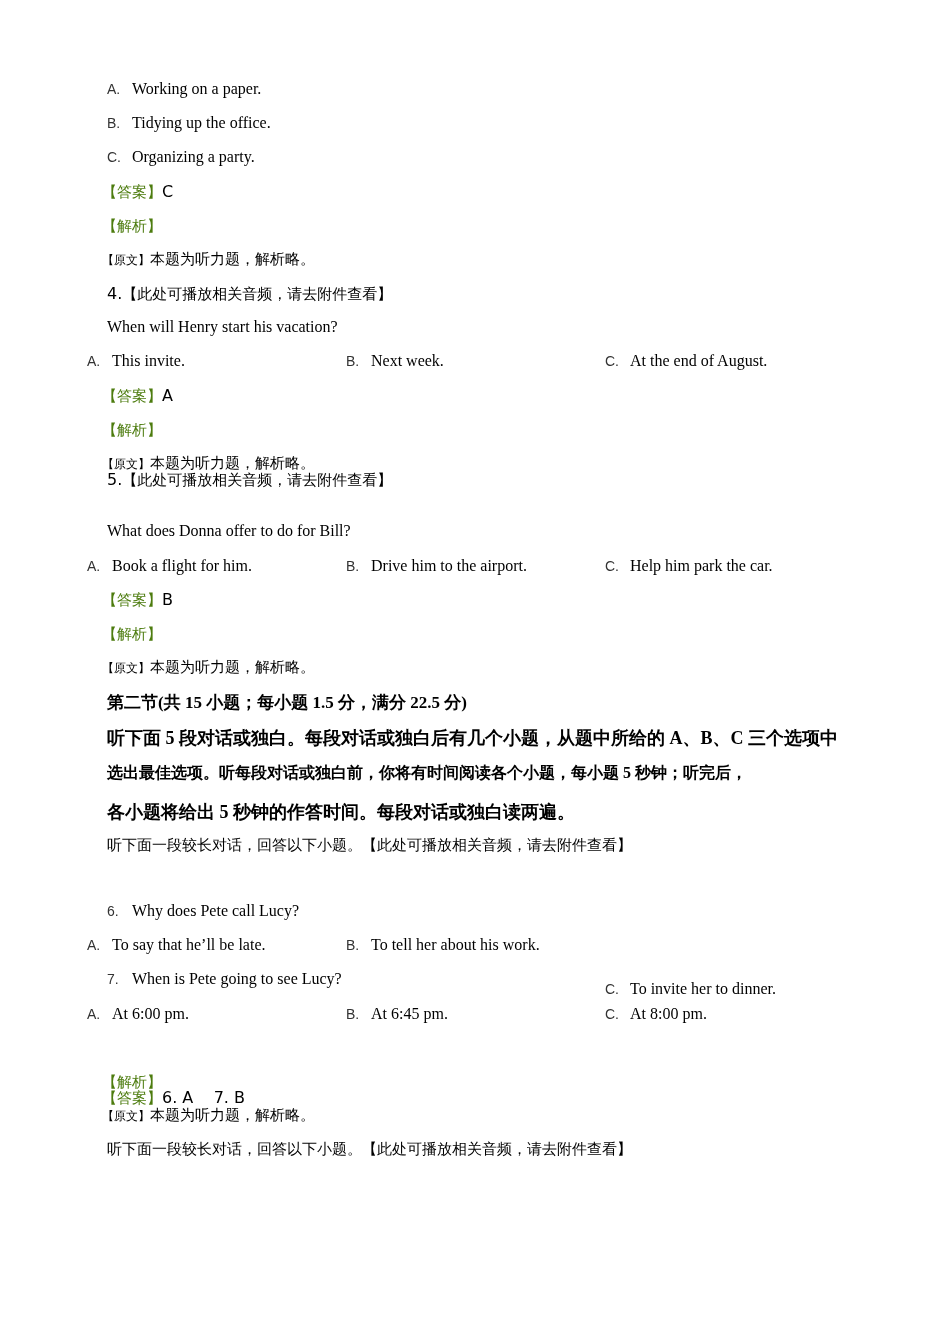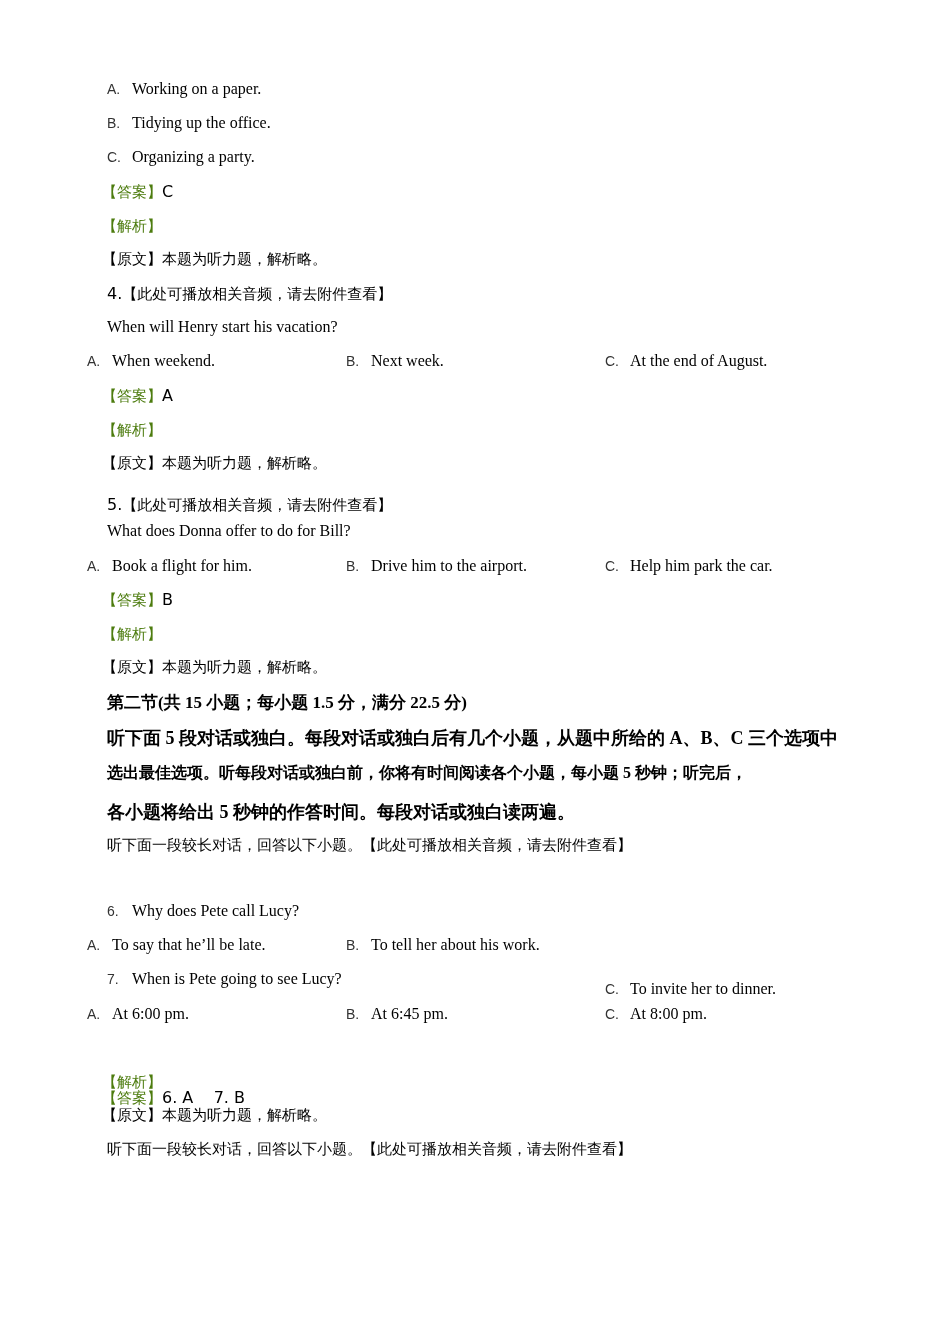--- a/index.html
+++ b/index.html
@@ -5,21 +5,21 @@
   html, body { margin: 0; padding: 0; background: #ffffff; }
   body { width: 950px; height: 1344px; position: relative; overflow: hidden; color: #000; }
   .line { position: absolute; left: 87px; white-space: nowrap; margin-left: 20px; }
   .serif { font-family: "Liberation Serif", "DejaVu Serif", serif; font-size: 16px; }
   .cjk { font-family: "DejaVu Sans", sans-serif; font-size: 15px; }
   .bold { font-family: Liberation Serif, serif; font-size: 17px; font-weight: bold; }
   .letter { font-family: "Liberation Sans Narrow", "Liberation Sans", sans-serif; color: #333; font-size: 14px; display: inline-block; width: 25px; }
   .opt { position: absolute; white-space: nowrap; font-family: "Liberation Serif", serif; font-size: 16px; }
   .blue { color: #4d7c0f; font-family: "DejaVu Sans", sans-serif; font-size: 15px; }
   .ans { font-family: "DejaVu Sans", sans-serif; font-size: 16px; }
-  .black-label { font-family: Liberation Serif, serif; font-size: 15px; }
+  .black-label { font-family: Liberation Serif, serif; font-size: 12px; }
 </style>
 </head>
 <body>
 
 <div class="line serif" style="top:80px;">
   <span class="letter">A.</span><span>Working on a paper.</span>
 </div>
 <div class="line serif" style="top:114px;">
   <span class="letter">B.</span><span>Tidying up the office.</span>
 </div>
@@ -34,39 +34,39 @@
 </div>
 <div class="line" style="top:250px; left:82px;">
   <span class="black-label">【原文】</span><span class="cjk">本题为听力题，解析略。</span>
 </div>
 
 <div class="line" style="top:284px;">
   <span class="ans">4.</span><span class="cjk">【此处可播放相关音频，请去附件查看】</span>
 </div>
 <div class="line serif" style="top:318px;">When will Henry start his vacation?</div>
 <div class="opt" style="top:352px; left:87px;">
-  <span class="letter">A.</span><span>When weekend.</span>
+  <span class="letter">A.</span><span>This invite.</span>
 </div>
 <div class="opt" style="top:352px; left:346px;">
   <span class="letter">B.</span><span>Next week.</span>
 </div>
 <div class="opt" style="top:352px; left:605px;">
   <span class="letter">C.</span><span>At the end of August.</span>
 </div>
 <div class="line" style="top:386px; left:82px;">
   <span class="blue">【答案】</span><span class="ans">A</span>
 </div>
 <div class="line" style="top:421px; left:82px;">
   <span class="blue">【解析】</span>
 </div>
 <div class="line" style="top:454px; left:82px;">
   <span class="black-label">【原文】</span><span class="cjk">本题为听力题，解析略。</span>
 </div>
 
-<div class="line" style="top:495px;">
+<div class="line" style="top:470px;">
   <span class="ans">5.</span><span class="cjk">【此处可播放相关音频，请去附件查看】</span>
 </div>
 <div class="line serif" style="top:522px;">What does Donna offer to do for Bill?</div>
 <div class="opt" style="top:557px; left:87px;">
   <span class="letter">A.</span><span>Book a flight for him.</span>
 </div>
 <div class="opt" style="top:557px; left:346px;">
   <span class="letter">B.</span><span>Drive him to the airport.</span>
 </div>
 <div class="opt" style="top:557px; left:605px;">

